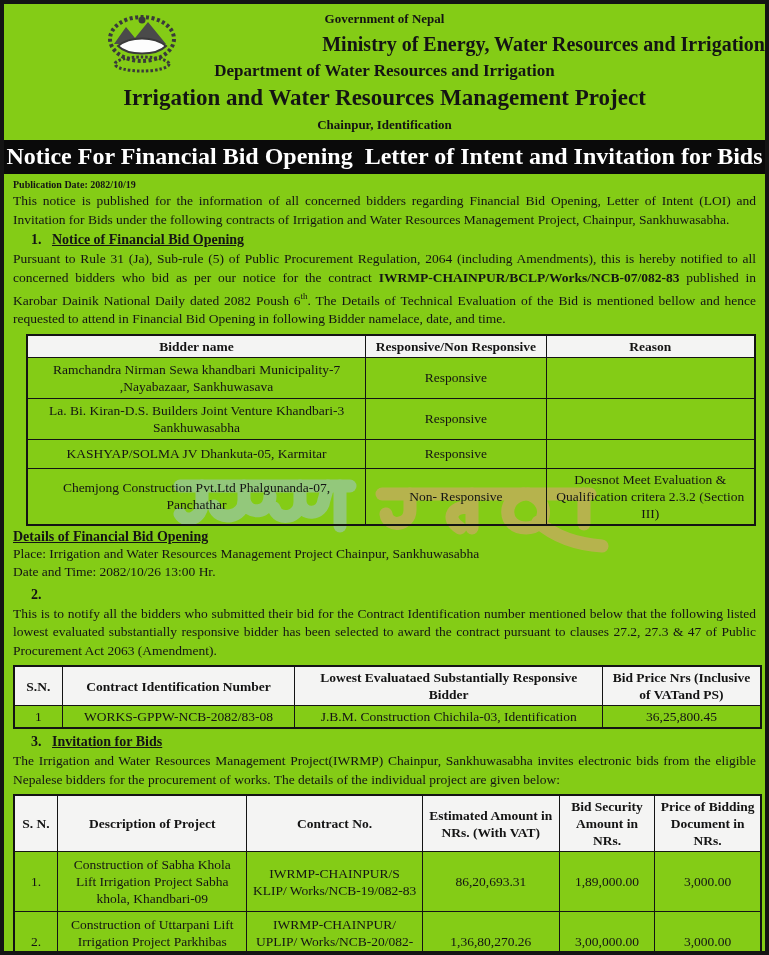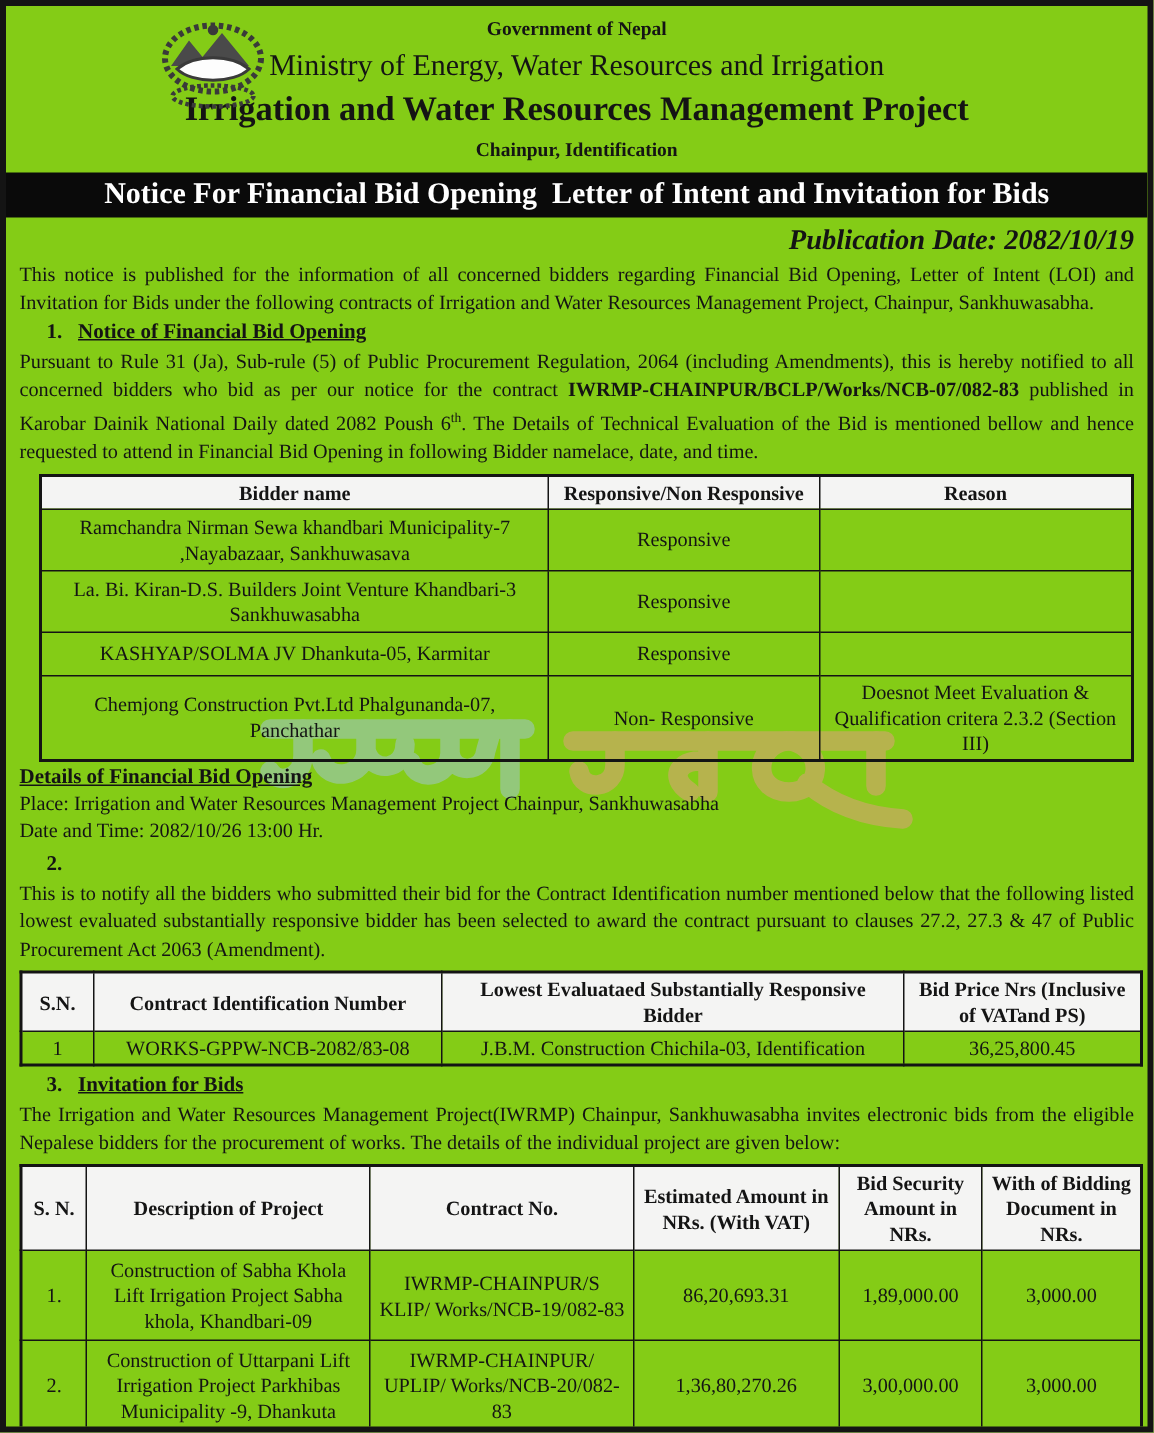--- a/index.html
+++ b/index.html
@@ -7,32 +7,32 @@
     position:relative;width:769px;height:955px;box-sizing:border-box;
     background:#84cc16;border:4px solid #141414;
     font-family:"Liberation Serif", serif;color:#141414;
     overflow:hidden;margin:0 auto;
   }
   .content{position:relative;z-index:2;}
   
   .header{position:relative;text-align:center;padding-top:7px;}
   .emblem{position:absolute;left:96px;top:10px;width:86px;height:60px;}
   .h-govt{font-size:13px;font-weight:bold;}
-  .h-ministry{font-size:20px;font-weight:normal;margin-top:6px;}
+  .h-ministry{font-size:20px;font-weight:bold;margin-top:6px;text-align:right;}
   .h-dept{font-size:17px;font-weight:bold;margin-top:5px;}
   .h-project{font-size:23px;font-weight:bold;margin-top:4px;}
   .h-loc{font-size:13px;font-weight:bold;margin-top:6px;}
   
   .banner{
     background:#0a0a0a;color:#fff;text-align:center;font-weight:bold;
-    font-size:20px;padding:3px 0 4px 0;margin-top:7px;white-space:pre-wrap;
+    font-size:24px;padding:3px 0 4px 0;margin-top:7px;white-space:pre-wrap;
   }
   
   .inner{padding:2px 9px 0 9px;}
-  .pubdate{text-align:right;font-weight:bold;font-size:19px;margin-top:3px;font-style:italic;}
+  .pubdate{text-align:left;font-weight:bold;font-size:10px;margin-top:3px;}
   p.body{font-size:13.5px;line-height:18.5px;text-align:justify;margin:2px 0 0 0;}
   .sec{display:flex;margin-top:3px;font-size:14px;}
   .sec-num{font-weight:bold;width:21px;margin-left:18px;flex:none;}
   .sec-head{font-weight:bold;text-decoration:underline;}
   .indent{margin-left:39px;}
   .plain-head{font-weight:bold;text-decoration:underline;font-size:14px;margin-top:3px;}
   .line{font-size:13.5px;line-height:18.5px;}
   
   table{border-collapse:collapse;border:2px solid #141414;font-size:13.5px;}
   th,td{border:1px solid #141414;padding:2px 4px;text-align:center;vertical-align:middle;line-height:17px;}
@@ -79,20 +79,21 @@
     <div class="header">
       <svg class="emblem" viewBox="0 0 86 60">
         <ellipse cx="42" cy="25" rx="32" ry="22" fill="none" stroke="#3a3a3a" stroke-width="4" stroke-dasharray="3 2.5"></ellipse>
         <path d="M14 30 L26 13 L35 24 L48 8 L66 30 Z" fill="#4a4a4a"></path>
         <path d="M18 32 C30 22 54 22 66 32 C56 42 28 42 18 32 Z" fill="#fdfdfd" stroke="#3a3a3a" stroke-width="2"></path>
         <circle cx="42" cy="6" r="3.5" fill="#3a3a3a"></circle>
         <ellipse cx="42" cy="50" rx="27" ry="7" fill="none" stroke="#3a3a3a" stroke-width="3" stroke-dasharray="2.5 2"></ellipse>
       </svg>
       <div class="h-govt">Government of Nepal</div>
       <div class="h-ministry">Ministry of Energy, Water Resources and Irrigation</div>
+      <div class="h-dept">Department of Water Resources and Irrigation</div>
       <div class="h-project">Irrigation and Water Resources Management Project</div>
       <div class="h-loc">Chainpur, Identification</div>
     </div>
 
     <div class="banner">Notice For Financial Bid Opening  Letter of Intent and Invitation for Bids</div>
 
     <div class="inner">
       <div class="pubdate">Publication Date: 2082/10/19</div>
 
       <p class="body">This notice is published for the information of all concerned bidders regarding Financial Bid Opening, Letter of Intent (LOI) and Invitation for Bids under the following contracts of Irrigation and Water Resources Management Project, Chainpur, Sankhuwasabha.</p>
@@ -166,21 +167,21 @@
       <p class="body indent">The Irrigation and Water Resources Management Project(IWRMP) Chainpur, Sankhuwasabha invites electronic bids from the eligible Nepalese bidders for the procurement of works. The details of the individual project are given below:</p>
 
       <table class="t3">
         <tbody>
             <tr>
           <th class="c1">S. N.</th>
           <th class="c2">Description of Project</th>
           <th class="c3">Contract No.</th>
           <th class="c4">Estimated Amount in NRs. (With VAT)</th>
           <th class="c5">Bid Security Amount in NRs.</th>
-          <th class="c6">With of Bidding Document in NRs.</th>
+          <th class="c6">Price of Bidding Document in NRs.</th>
         </tr>
         <tr>
           <td>1.</td>
           <td>Construction of Sabha Khola Lift Irrigation Project Sabha khola, Khandbari-09</td>
           <td>IWRMP-CHAINPUR/S KLIP/ Works/NCB-19/082-83</td>
           <td>86,20,693.31</td>
           <td>1,89,000.00</td>
           <td>3,000.00</td>
         </tr>
         <tr>

